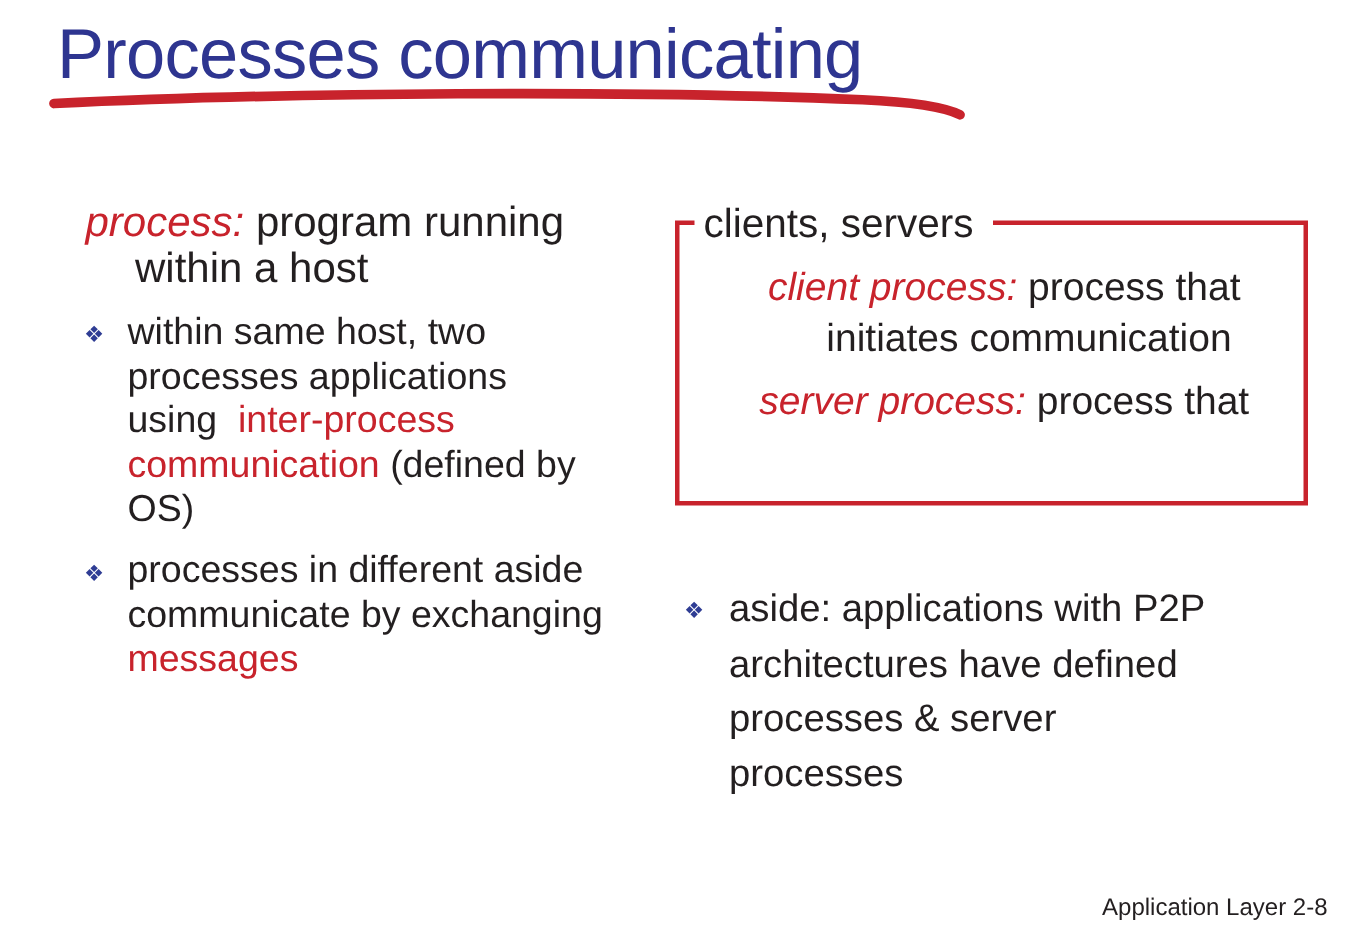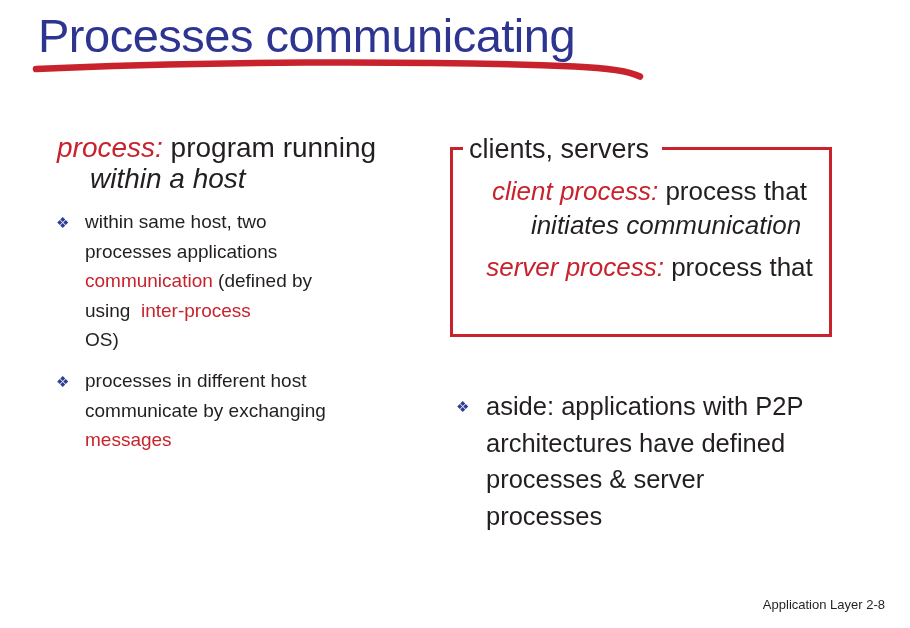--- a/index.html
+++ b/index.html
@@ -30,21 +30,21 @@
     white-space: pre;
     text-align: right;
   }
   .swoosh {
     position: absolute;
     left: 30px;
     top: 57px;
     color: var(--accent-red);
   }
   .tline { white-space: pre; }
-  .tline.ind { padding-left: 33px; font-style: italic; }
+  .tline.ind { padding-left: 33px; }
   .s-red { color: var(--accent-red); }
   .s-red-italic { color: var(--accent-red); font-style: italic; margin-top: 48px; }
 
   .heading {
     position: absolute;
     left: 57px;
     top: 132px;
     font-size: 28px;
     line-height: 31px;
   }
@@ -54,31 +54,31 @@
     align-items: flex-start;
   }
   .bullet .marker {
     flex: none;
     width: 29px;
     color: var(--bullet-blue);
     font-size: 15px;
     padding-top: 7px;
   }
   .bullet .btext {
-    font-size: 19px;
+    font-size: 25px;
     line-height: 29.5px;
   }
   .bullet-1 { left: 56px; top: 207px; }
   .bullet-2 { left: 56px; top: 366px; }
 
   .csbox {
     position: absolute;
     left: 450px;
     top: 147px;
-    width: 382px;
+    width: 422px;
     height: 190px;
     border: 3px solid var(--accent-red);
     box-sizing: border-box;
   }
   .csbox-label {
     position: absolute;
     top: -17px;
     left: 10px;
     background: #ffffff;
     padding: 0 13px 0 6px;
@@ -97,21 +97,21 @@
   .aside-bullet { left: 456px; top: 388px; }
   .aside-bullet .marker { width: 30px; padding-top: 10px; }
   .aside-bullet .btext {
     font-size: 25.5px;
     line-height: 36.5px;
   }
   .footer {
     position: absolute;
     right: 25px;
     top: 597px;
-    font-size: 13px;
+    font-size: 16px;
     color: var(--text-black);
     white-space: pre;
   }
 </style>
 </head>
 <body>
 
 <div class="slide">
 
   <div class="title">Processes communicating</div>
@@ -123,30 +123,30 @@
   <div class="heading">
       <div class="tline"><span class="s-red-italic">process: </span><span>program running</span></div>
       <div class="tline ind"><span>within a host</span></div>
     </div>
 
   <div class="bullet bullet-1">
     <span class="marker">❖</span>
     <div class="btext">
         <div class="tline"><span>within same host, two</span></div>
         <div class="tline"><span>processes applications</span></div>
+        <div class="tline"><span>using  </span><span class="s-red">inter-process</span></div>
         <div class="tline"><span class="s-red">communication</span><span> (defined by</span></div>
-        <div class="tline"><span>using  </span><span class="s-red">inter-process</span></div>
         <div class="tline"><span>OS)</span></div>
       </div>
   </div>
 
   <div class="bullet bullet-2">
     <span class="marker">❖</span>
     <div class="btext">
-        <div class="tline"><span>processes in different host</span></div>
+        <div class="tline"><span>processes in different aside</span></div>
         <div class="tline"><span>communicate by exchanging</span></div>
         <div class="tline"><span class="s-red">messages</span></div>
       </div>
   </div>
 
   <div class="csbox">
     <span class="csbox-label">clients, servers</span>
     <div class="csbox-body">
       <div class="entry">
           <div class="tline"><span class="s-red-italic">client process: </span><span>process that</span></div>

